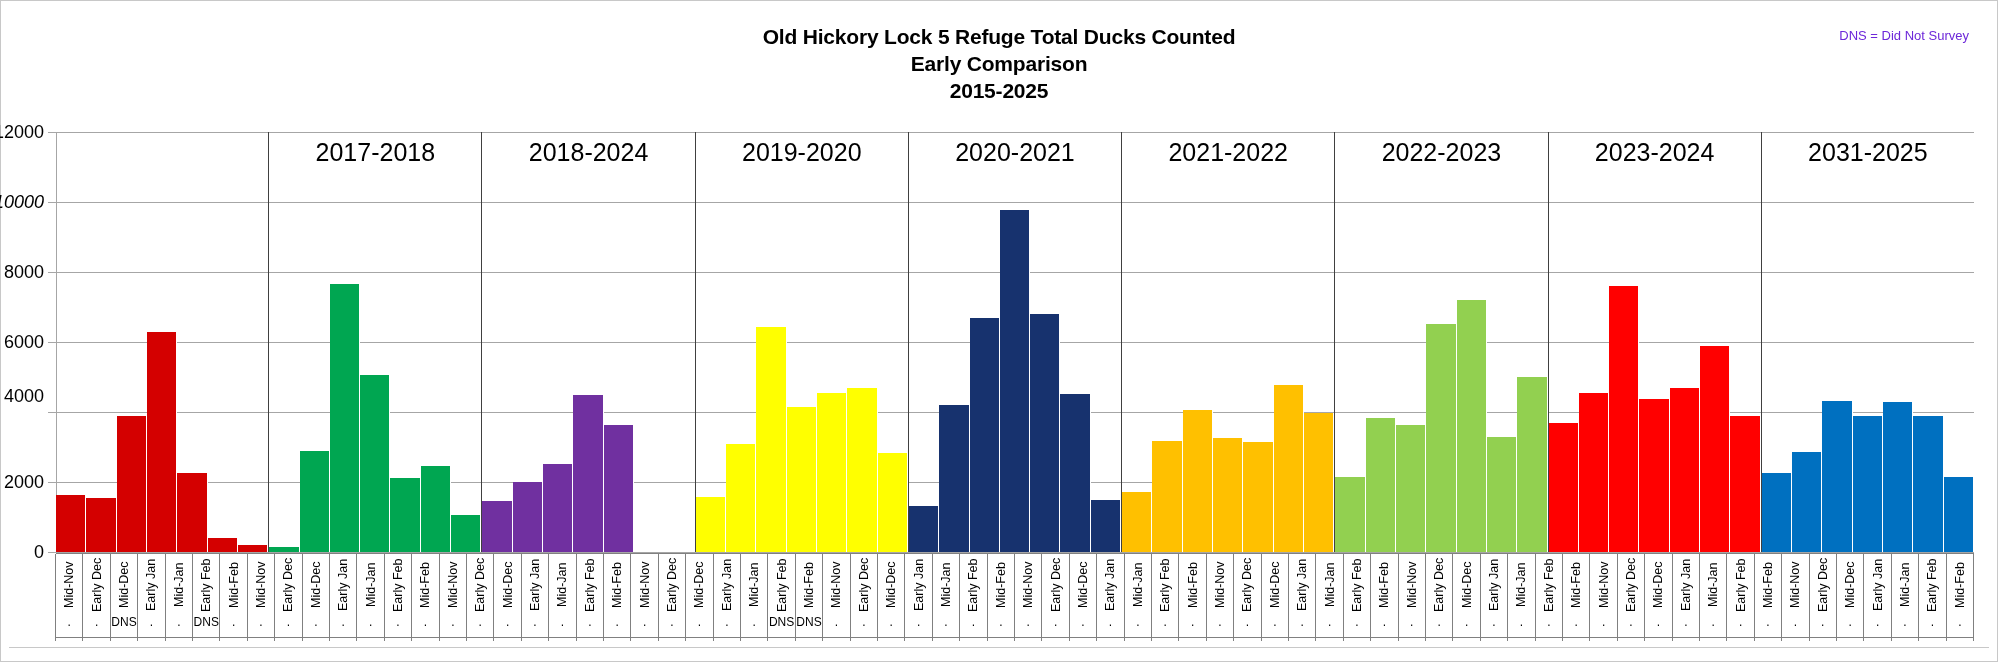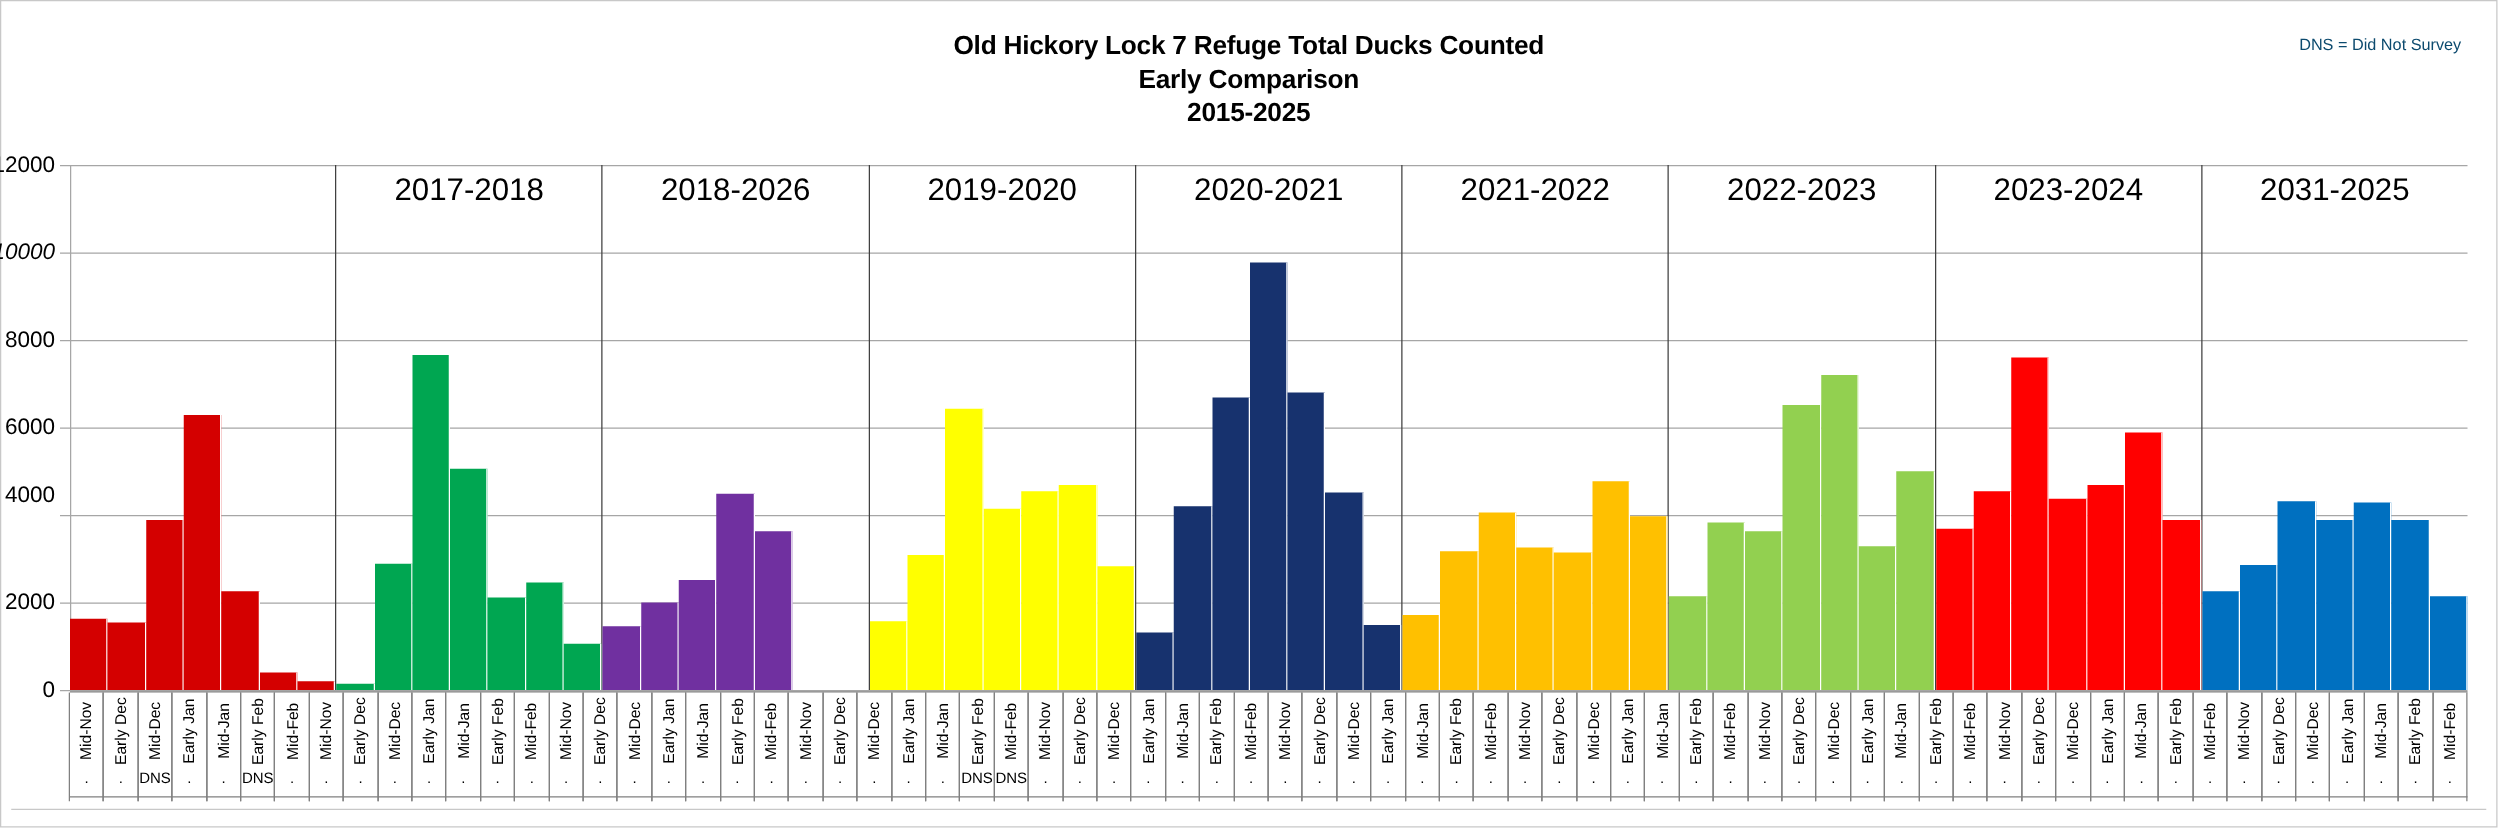--- a/index.html
+++ b/index.html
@@ -20,21 +20,21 @@
   #title-block{
     position:absolute;left:0;top:22px;width:100%;
     text-align:center;pointer-events:none;
   }
   #title-block .tline{
     font-size:21px;font-weight:bold;color:#000;line-height:27px;
     letter-spacing:-0.2px;
   }
   #dns-note{
     position:absolute;right:28px;top:27px;
-    font-size:13px;color:#0c4a6e;
+    font-size:13px;color:#6d28d9;
   }
   
   #plot{
     position:absolute;
     left:55px;top:131px;
     width:1918px;height:420px;
   }
   .gridline{
     position:absolute;left:0;width:100%;height:1px;
     background:#a6a6a6;
@@ -124,21 +124,21 @@
   #frame-bottom{
     position:absolute;left:8px;top:646px;right:8px;height:1px;background:#c8c8c8;
   }
 </style>
 </head>
 <body>
 
 <div id="chart-frame">
 
   <div id="title-block">
-    <div class="tline">Old Hickory Lock 7 Refuge Total Ducks Counted</div>
+    <div class="tline">Old Hickory Lock 5 Refuge Total Ducks Counted</div>
     <div class="tline">Early Comparison</div>
     <div class="tline">2015-2025</div>
   </div>
 
   <div id="dns-note">DNS = Did Not Survey</div>
 
   <div id="plot">
     <div id="yaxis-line"></div>
     <div id="gridlines">
         <div class="gridline" style="top: 420px;"></div>
@@ -209,21 +209,21 @@
             </div>
             <div class="barcell">
               <div class="bar" style="height: 86.1px; background: rgb(0, 166, 81);"></div>
             </div>
             <div class="barcell">
               <div class="bar" style="height: 37.1px; background: rgb(0, 166, 81);"></div>
             </div>
           </div>
         </div>
         <div class="season">
-          <div class="season-title">2018-2026</div>
+          <div class="season-title">2018-2024</div>
           <div class="bars">
             <div class="barcell">
               <div class="bar" style="height: 51.1px; background: rgb(112, 48, 160);"></div>
             </div>
             <div class="barcell">
               <div class="bar" style="height: 70.35px; background: rgb(112, 48, 160);"></div>
             </div>
             <div class="barcell">
               <div class="bar" style="height: 88.2px; background: rgb(112, 48, 160);"></div>
             </div>

